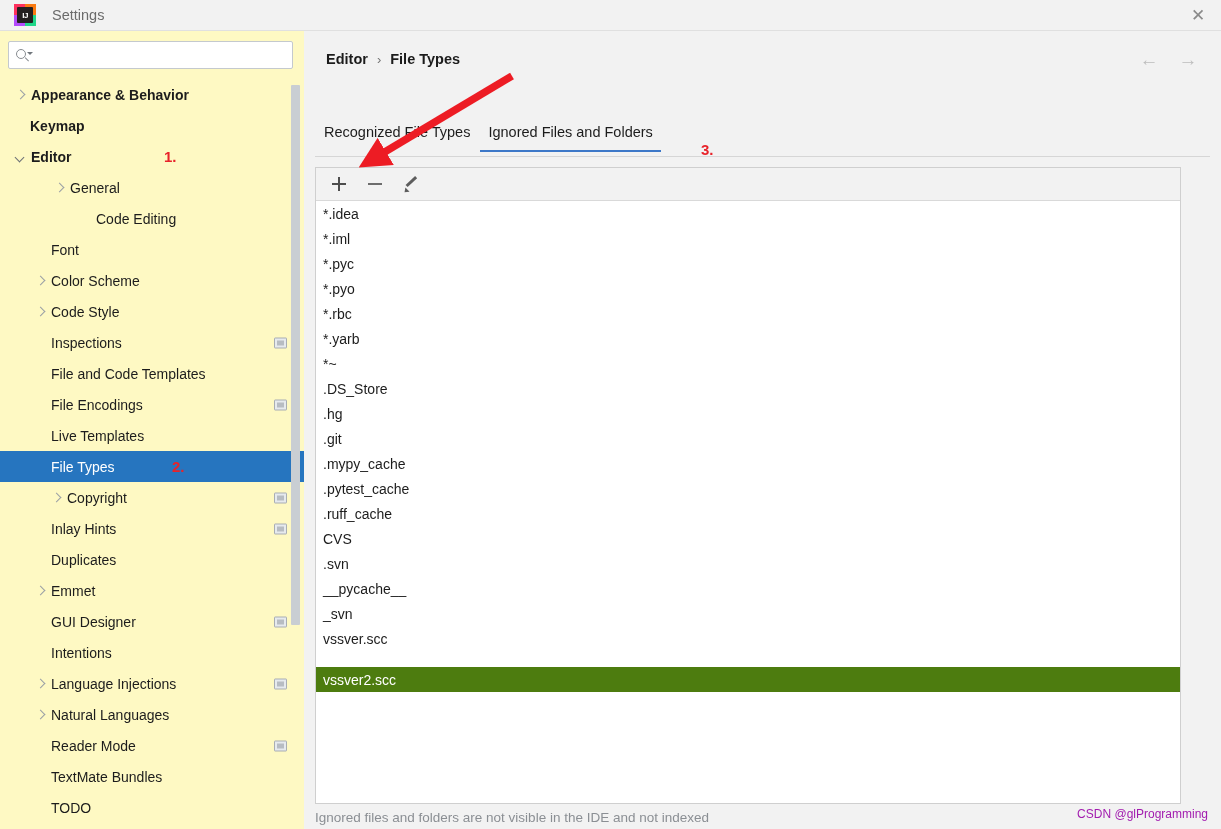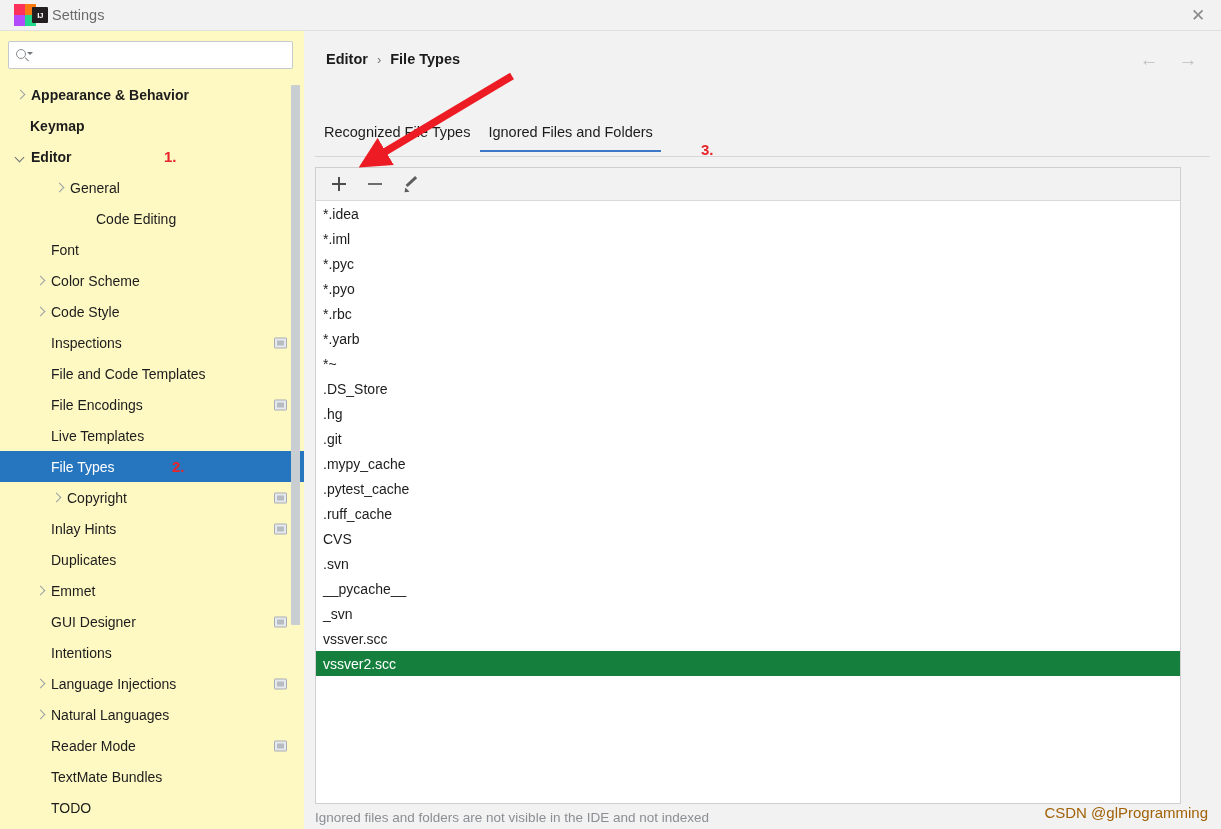--- a/index.html
+++ b/index.html
@@ -16,21 +16,21 @@
     background: #f2f2f2; border-bottom: 1px solid #e0e0e0;
     display: flex; align-items: center;
   }
   #app-logo { width: 22px; height: 22px; margin-left: 14px; position: relative; flex: none; }
   #app-logo .q1,#app-logo .q2,#app-logo .q3,#app-logo .q4 { position: absolute; width: 11px; height: 11px; }
   #app-logo .q1 { left: 0; top: 0; background: #fe315d; }
   #app-logo .q2 { left: 11px; top: 0; background: #f97a12; }
   #app-logo .q3 { left: 0; top: 11px; background: #b24bfb; }
   #app-logo .q4 { left: 11px; top: 11px; background: #21d789; }
   #app-logo .ijbox {
-    position: absolute; left: 18px; top: 3px; width: 16px; height: 16px;
+    position: absolute; left: 3px; top: 3px; width: 16px; height: 16px;
     background: #231f20; border-radius: 1px;
     color: #fff; font-size: 8px; font-weight: bold;
     display: flex; align-items: center; justify-content: center;
     letter-spacing: -0.5px;
   }
   #window-title {
     margin-left: 16px; font-size: 14.5px; color: #6b6b6b;
   }
   #close-button {
     position: absolute; right: 0; top: 0; width: 46px; height: 31px;
@@ -178,33 +178,33 @@
     position: absolute; left: 1px; top: 11.5px;
     border-top: 3.5px solid transparent; border-bottom: 3.5px solid transparent;
     border-right: 4.5px solid #5d5d5d; transform: rotate(-43deg);
   }
 
   #file-list { position: relative; height: 602px; overflow: hidden; }
   .file-row {
     height: 25px; display: flex; align-items: center; padding-left: 7px;
     font-size: 14px; color: #1c1c1c; white-space: nowrap;
   }
-  .file-row.selected { background: #15803d; color: #fff; }
+  .file-row.selected { background: #4d7c0f; color: #fff; margin-top: 16px; }
 
   #list-hint {
     position: absolute; left: 11px; top: 779px;
     font-size: 13.5px; color: #8b8f94;
   }
 
   
   #red-arrow { position: absolute; left: 0; top: 0; width: 1221px; height: 829px; pointer-events: none; }
 
   #watermark {
     position: absolute; right: 13px; bottom: 8px;
-    font-size: 15px; color: #a16207;
+    font-size: 12px; color: #a21caf;
   }
 </style>
 </head>
 <body>
 
 <div id="titlebar">
   <div id="app-logo">
     <div class="q1"></div>
       <div class="q2"></div>
       <div class="q3"></div>

